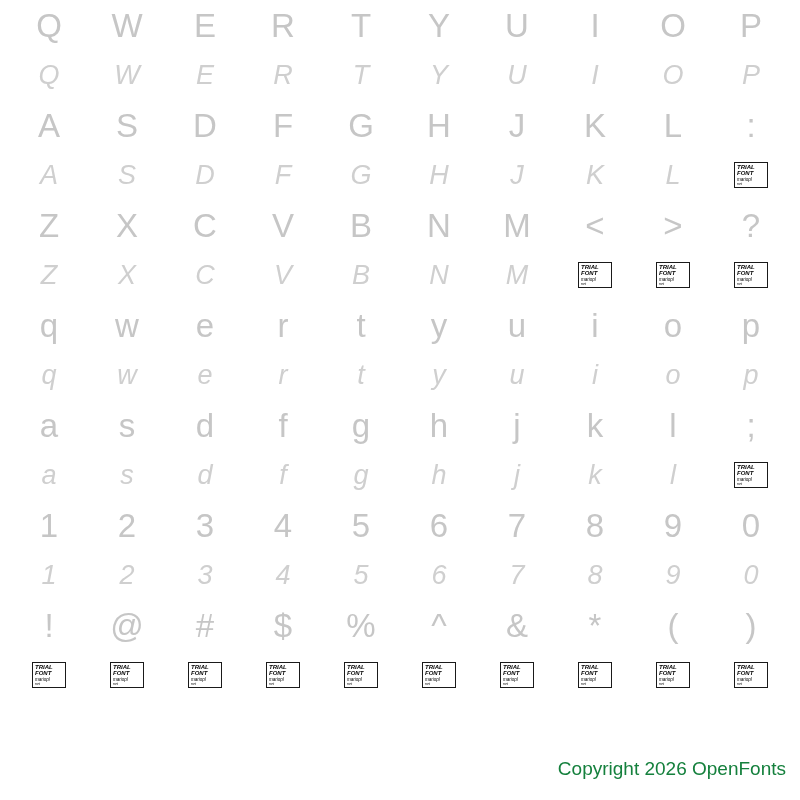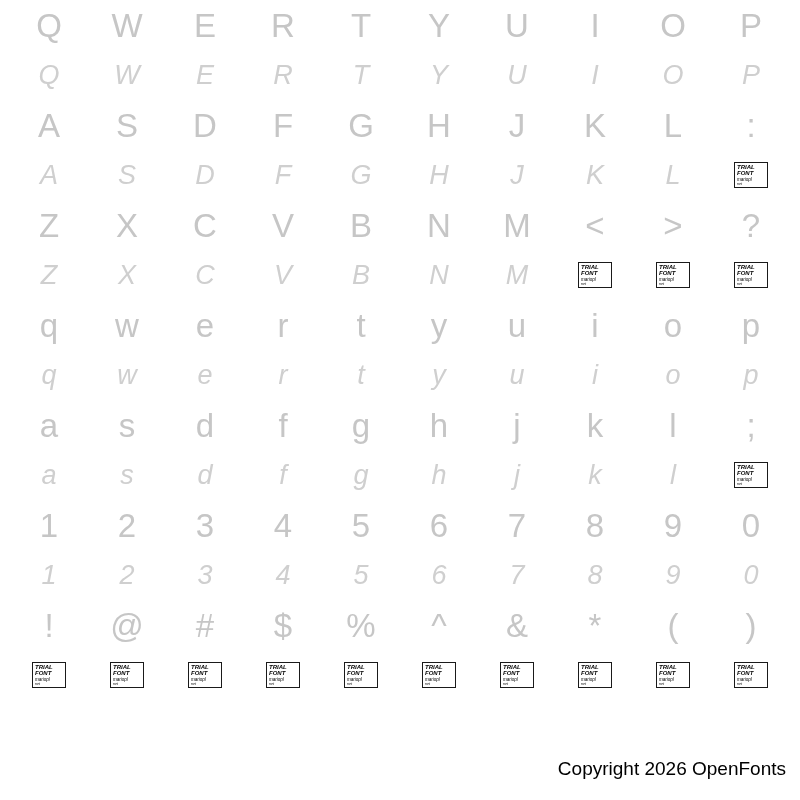--- a/index.html
+++ b/index.html
@@ -97,21 +97,21 @@
     font-size: 3.5px;
     font-weight: 400;
     line-height: 4px;
   }
 
   #copyright-line {
     position: absolute;
     right: 14px;
     bottom: 20px;
     font-size: 19px;
-    color: #000000;
+    color: #15803d;
     font-family: "Liberation Sans", sans-serif;
     white-space: nowrap;
     margin-left: 16px;
   }
 </style>
 </head>
 <body>
 
 <div id="specimen-sheet">
     <div class="glyph-row row-roman">

